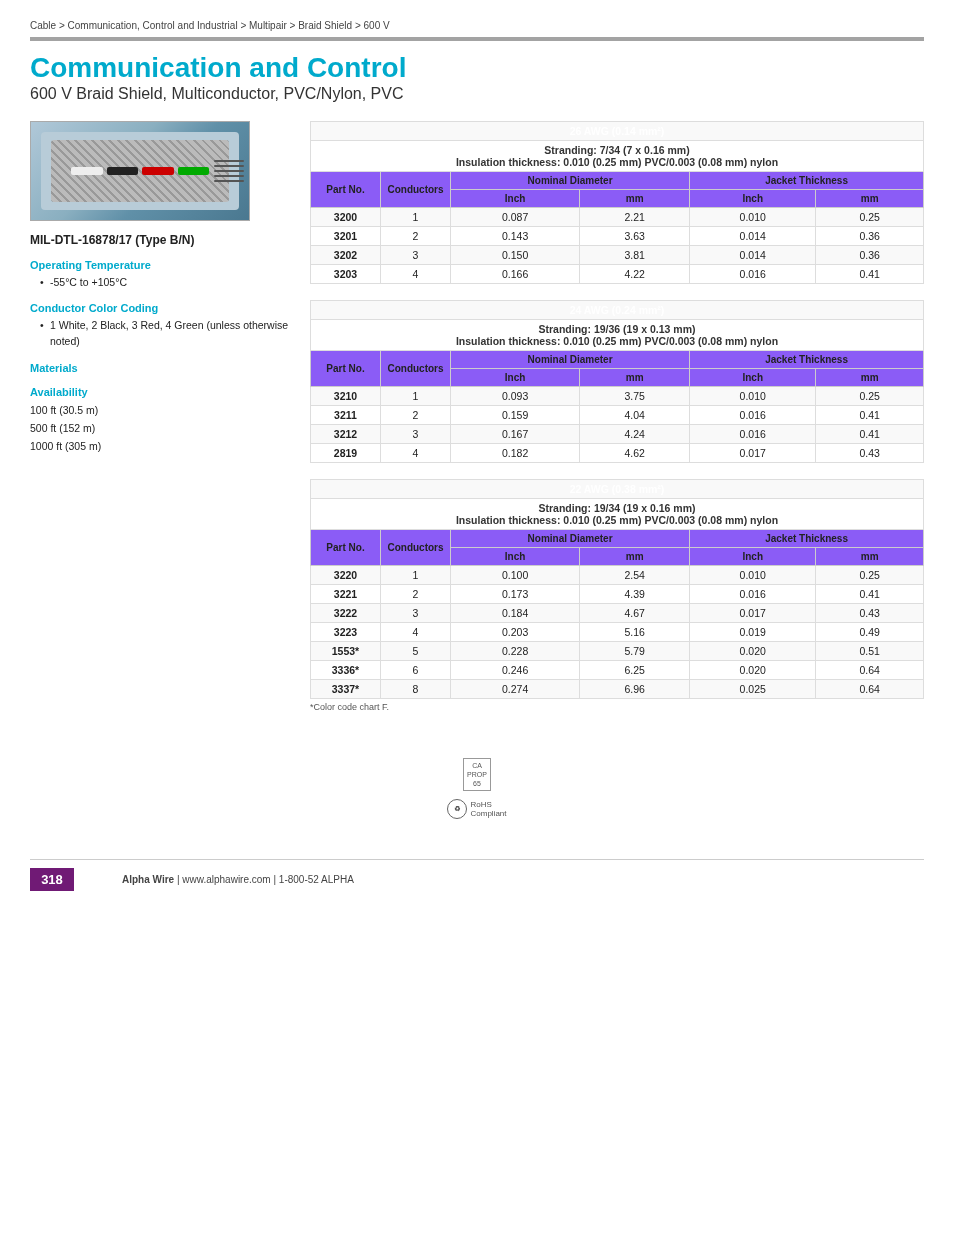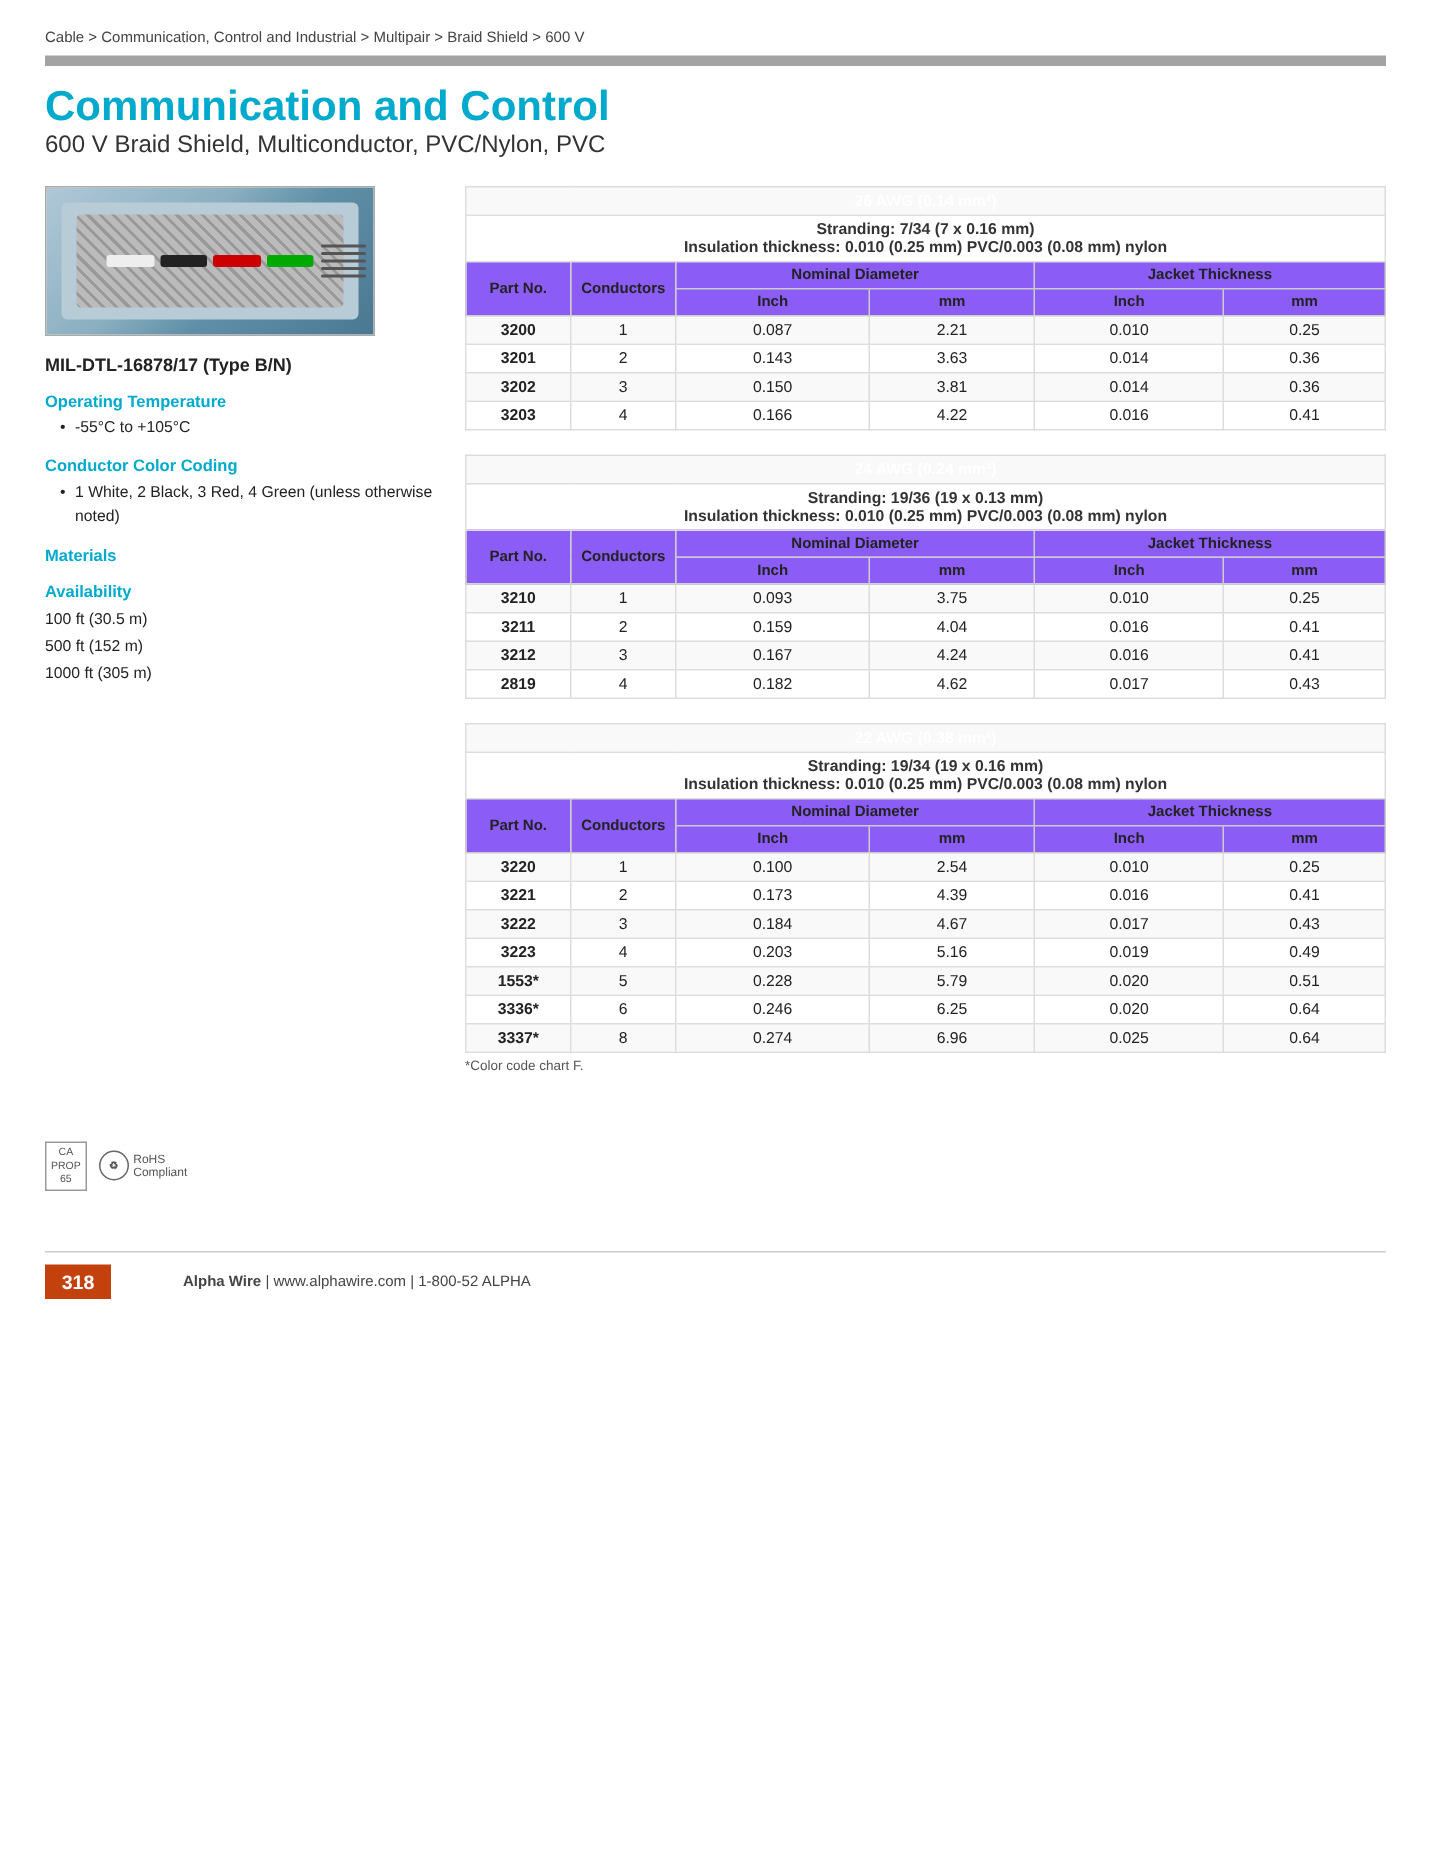--- a/index.html
+++ b/index.html
@@ -8,21 +8,21 @@
       font-size: 11px;
       background: #fff;
       color: #222;
       width: 954px;
       min-height: 1235px;
       padding: 20px 30px;
     }
     .breadcrumb {
       font-size: 10px;
       color: #444;
-      border-bottom: 7px solid #a3a3a3;
+      border-bottom: 4px solid #a3a3a3;
       padding-bottom: 6px;
       margin-bottom: 10px;
     }
     .page-title {
       font-size: 28px;
       font-weight: bold;
       color: #00aacc;
       line-height: 1.2;
     }
     .page-subtitle {
@@ -204,21 +204,21 @@
 
     .footer-bar {
       border-top: 1px solid #ccc;
       margin-top: 40px;
       padding-top: 8px;
       display: flex;
       align-items: center;
       justify-content: space-between;
     }
     .page-number-box {
-      background: #c2410c;
+      background: #701a75;
       color: #fff;
       font-weight: bold;
       font-size: 13px;
       padding: 4px 10px;
       min-width: 44px;
       text-align: center;
     }
     .footer-center {
       font-size: 10px;
       color: #444;
@@ -227,20 +227,21 @@
       padding-left: 48px;
     }
     .footer-center strong {
       font-weight: bold;
     }
     .logos-area {
       display: flex;
       align-items: center;
       gap: 8px;
       margin-bottom: 10px;
+      flex-direction: column;
     }
     .ca-prop-box {
       border: 1px solid #999;
       font-size: 7px;
       text-align: center;
       padding: 2px 3px;
       line-height: 1.3;
       color: #555;
     }
     .rohs-box {

